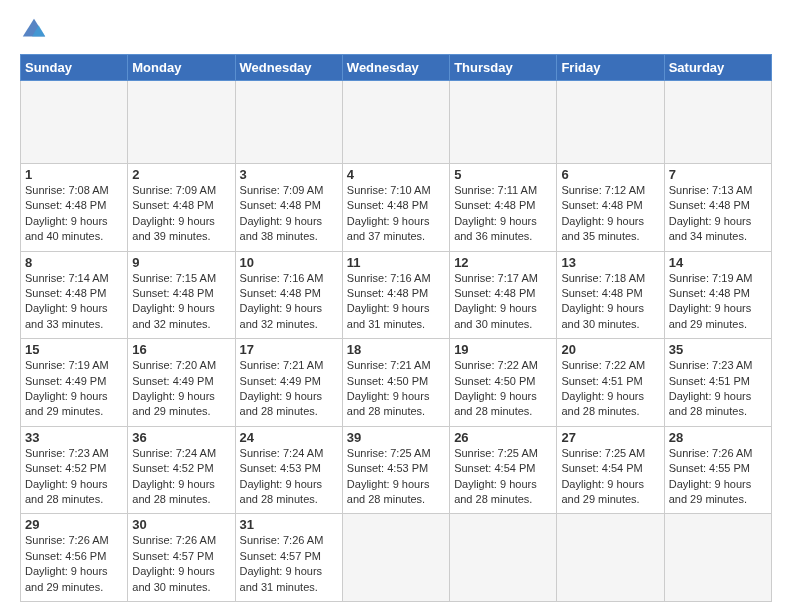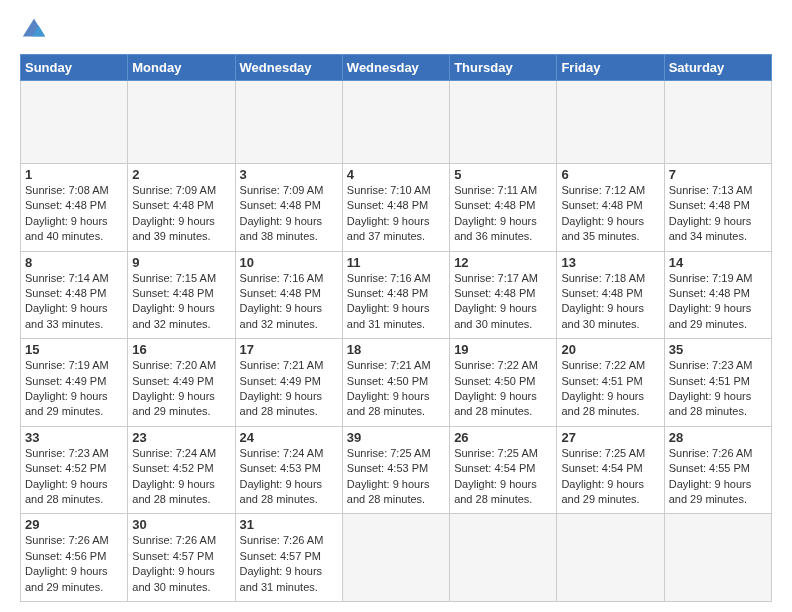--- a/index.html
+++ b/index.html
@@ -231,21 +231,21 @@
             <span class="day-num">35</span>
             <div class="day-info">Sunrise: 7:23 AM<br>Sunset: 4:51 PM<br>Daylight: 9 hours and 28 minutes.</div>
           </td>
         </tr>
         <tr>
           <td>
             <span class="day-num">33</span>
             <div class="day-info">Sunrise: 7:23 AM<br>Sunset: 4:52 PM<br>Daylight: 9 hours and 28 minutes.</div>
           </td>
           <td>
-            <span class="day-num">23</span>
+            <span class="day-num">36</span>
             <div class="day-info">Sunrise: 7:24 AM<br>Sunset: 4:52 PM<br>Daylight: 9 hours and 28 minutes.</div>
           </td>
           <td>
             <span class="day-num">24</span>
             <div class="day-info">Sunrise: 7:24 AM<br>Sunset: 4:53 PM<br>Daylight: 9 hours and 28 minutes.</div>
           </td>
           <td>
             <span class="day-num">39</span>
             <div class="day-info">Sunrise: 7:25 AM<br>Sunset: 4:53 PM<br>Daylight: 9 hours and 28 minutes.</div>
           </td>

